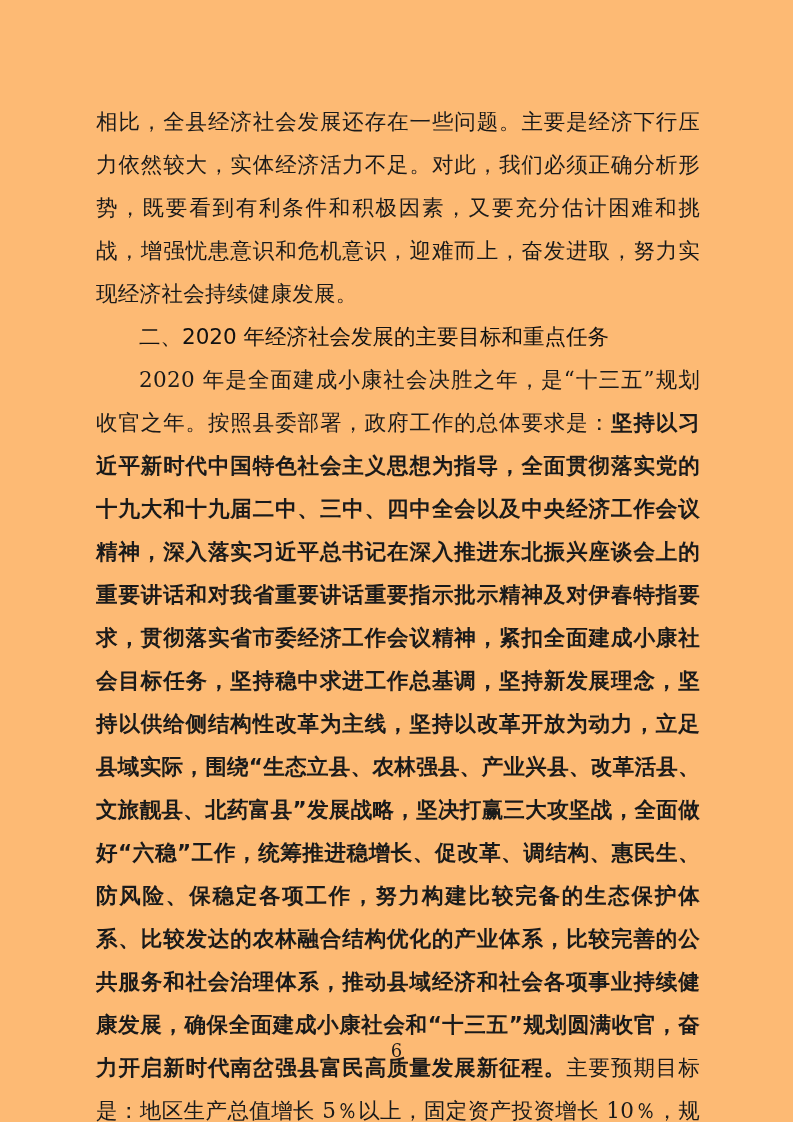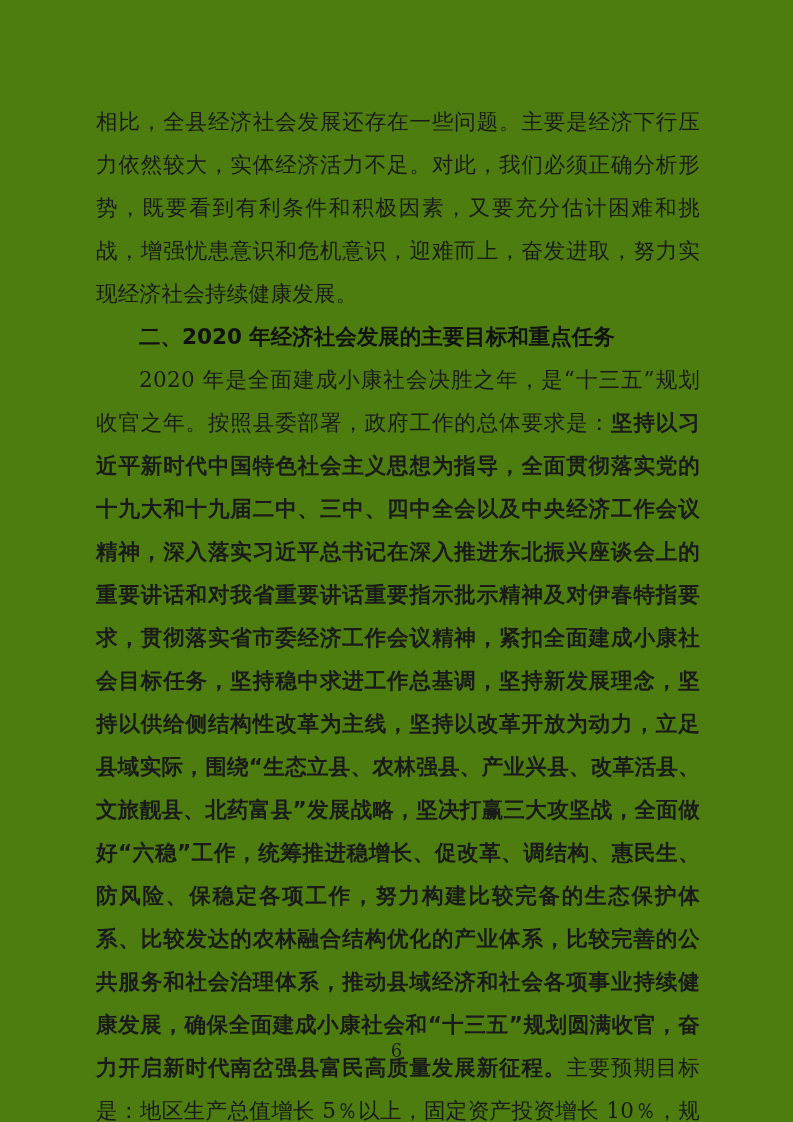--- a/index.html
+++ b/index.html
@@ -8,21 +8,21 @@
     background: #b8b8b8;
   }
   body {
     font-family: "DejaVu Serif", "Liberation Serif", serif;
   }
   .page {
     position: relative;
     width: 793px;
     height: 1122px;
     margin: 0 auto;
-    background: #4d7c0f;
+    background: #fdba74;
     box-sizing: border-box;
     overflow: hidden;
   }
   .content {
     position: absolute;
     left: 96px;
     top: 100px;
     width: 604px;
   }
   .para {
@@ -34,21 +34,21 @@
     margin: 0;
     letter-spacing: 0.3px;
   }
   .indent {
     text-indent: 2em;
   }
   .heading {
     font-size: 21.5px;
     line-height: 43px;
     color: #111111;
-    font-weight: bold;
+    font-weight: normal;
     text-indent: 2em;
     margin: 0;
     font-family: "DejaVu Sans", "Liberation Sans", sans-serif;
   }
   .bold-run {
     font-weight: bold;
     font-family: "DejaVu Sans", "Liberation Sans", sans-serif;
   }
   .page-number {
     position: absolute;

